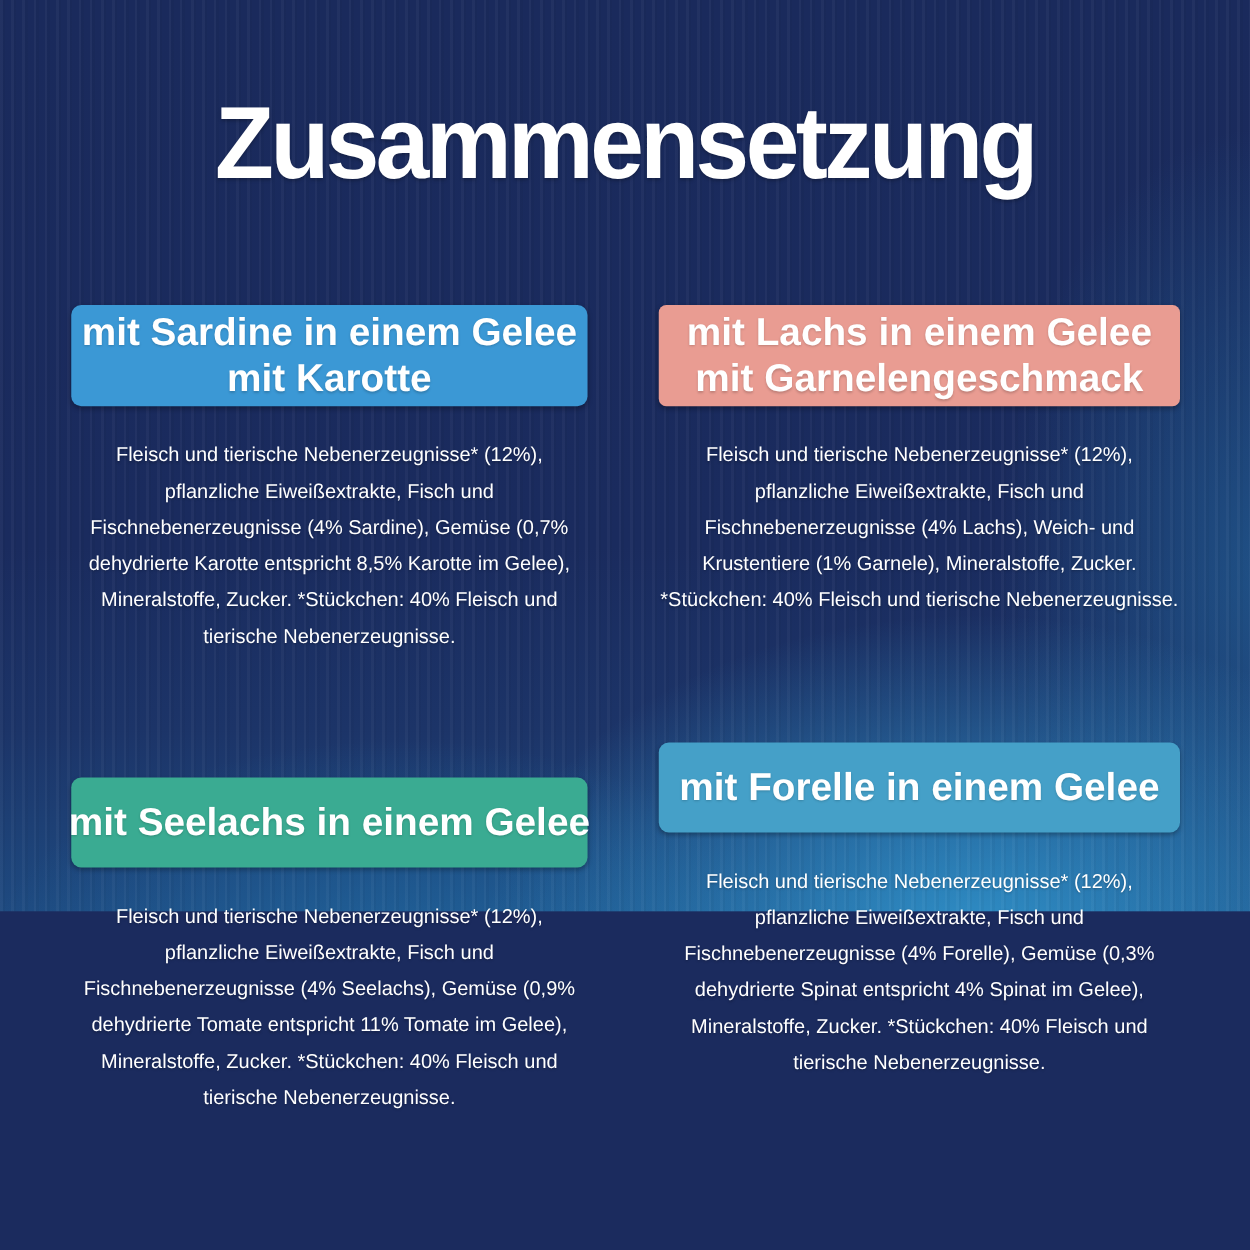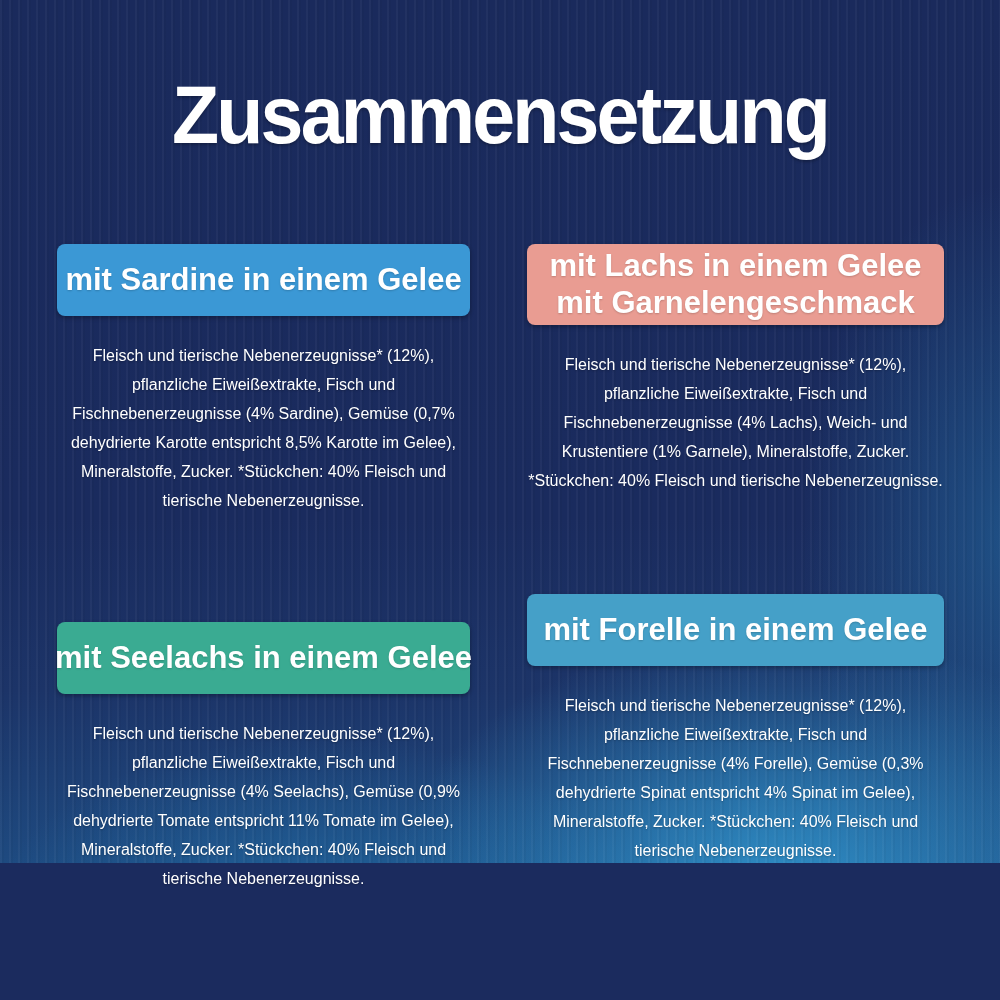--- a/index.html
+++ b/index.html
@@ -2,21 +2,21 @@
 <html lang="de"><head>
 <meta charset="utf-8">
 <style>
   html,body{margin:0;padding:0;}
   body{
     width:1000px;height:1000px;overflow:hidden;
     font-family:"Liberation Sans",sans-serif;
     background:#1b2b5e;
   }
   .canvas{
-    position:relative;width:1000px;height:863px;
+    position:relative;width:1000px;height:729px;
     background:
       repeating-linear-gradient(90deg, rgba(255,255,255,0.035) 0 2px, rgba(0,0,0,0.03) 2px 4px, transparent 4px 9px),
       radial-gradient(ellipse 560px 380px at 78% 104%, rgba(48,148,204,0.95), rgba(48,148,204,0) 70%),
       radial-gradient(ellipse 520px 300px at 32% 108%, rgba(32,104,160,0.85), rgba(32,104,160,0) 65%),
       radial-gradient(ellipse 300px 500px at 101% 62%, rgba(35,110,165,0.55), rgba(35,110,165,0) 70%),
       linear-gradient(180deg,#1a2a5c 0%, #1a2b5e 60%, #1c3468 80%, #1e4a80 100%);
   }
   .title{
     position:absolute;left:0;top:68px;width:1000px;
     text-align:center;color:#ffffff;
@@ -52,26 +52,27 @@
 </head>
 <body>
 
 <div class="canvas">
 
   <div class="title">Zusammensetzung</div>
 
   <div class="section sec-1">
     <div class="header-badge" style="background-color: rgb(59, 152, 213);">
       <div class="hline">mit Sardine in einem Gelee</div>
+      <div class="hline">mit Karotte</div>
     </div>
     <div class="body-text">Fleisch und tierische Nebenerzeugnisse* (12%), pflanzliche Eiweißextrakte, Fisch und Fischnebenerzeugnisse (4% Sardine), Gemüse (0,7% dehydrierte Karotte entspricht 8,5% Karotte im Gelee), Mineralstoffe, Zucker. *Stückchen: 40% Fleisch und tierische Nebenerzeugnisse.</div>
   </div>
 
   <div class="section sec-2">
-    <div class="header-badge" style="background-color: rgb(233, 156, 146);">
+    <div class="header-badge" style="background-color: rgb(233, 156, 146); border-radius: 6px;">
       <div class="hline">mit Lachs in einem Gelee</div>
       <div class="hline">mit Garnelengeschmack</div>
     </div>
     <div class="body-text">Fleisch und tierische Nebenerzeugnisse* (12%), pflanzliche Eiweißextrakte, Fisch und Fischnebenerzeugnisse (4% Lachs), Weich- und Krustentiere (1% Garnele), Mineralstoffe, Zucker. *Stückchen: 40% Fleisch und tierische Nebenerzeugnisse.</div>
   </div>
 
   <div class="section sec-3">
     <div class="header-badge" style="background-color: rgb(58, 171, 146);">
       <div class="hline">mit Seelachs in einem Gelee</div>
     </div>

